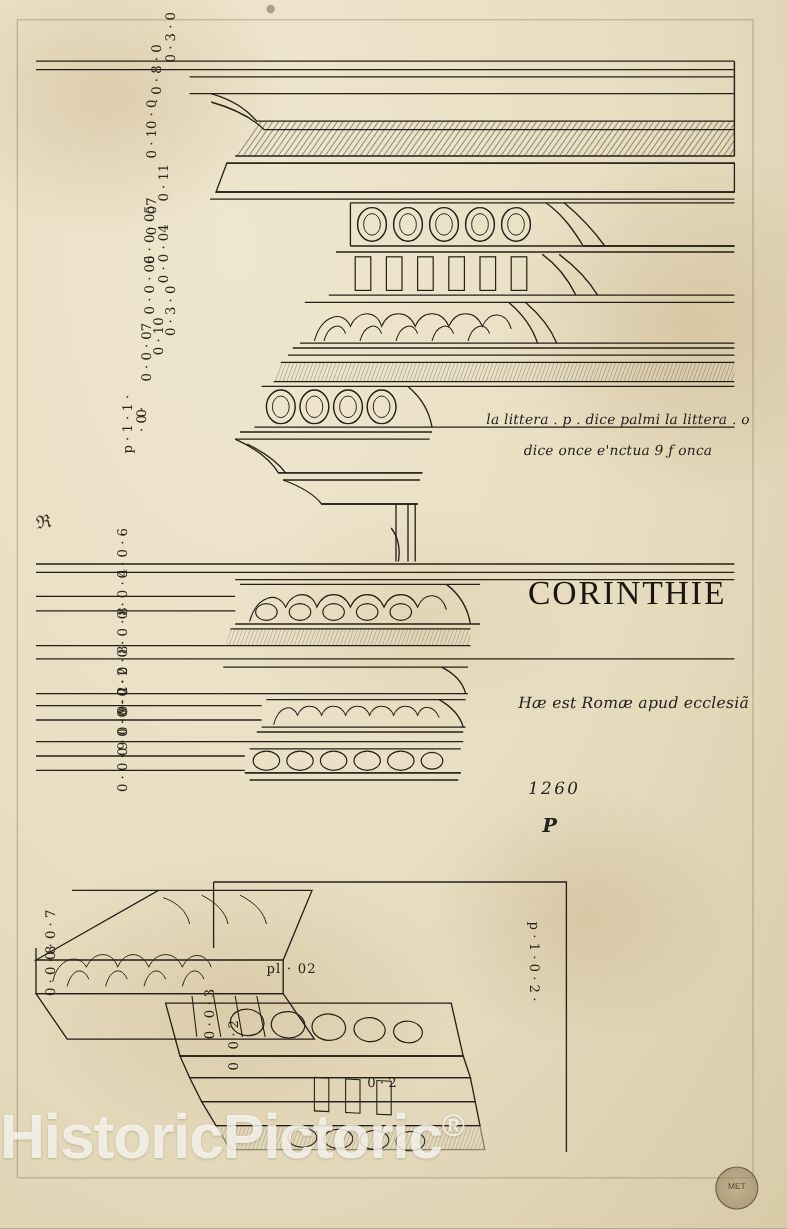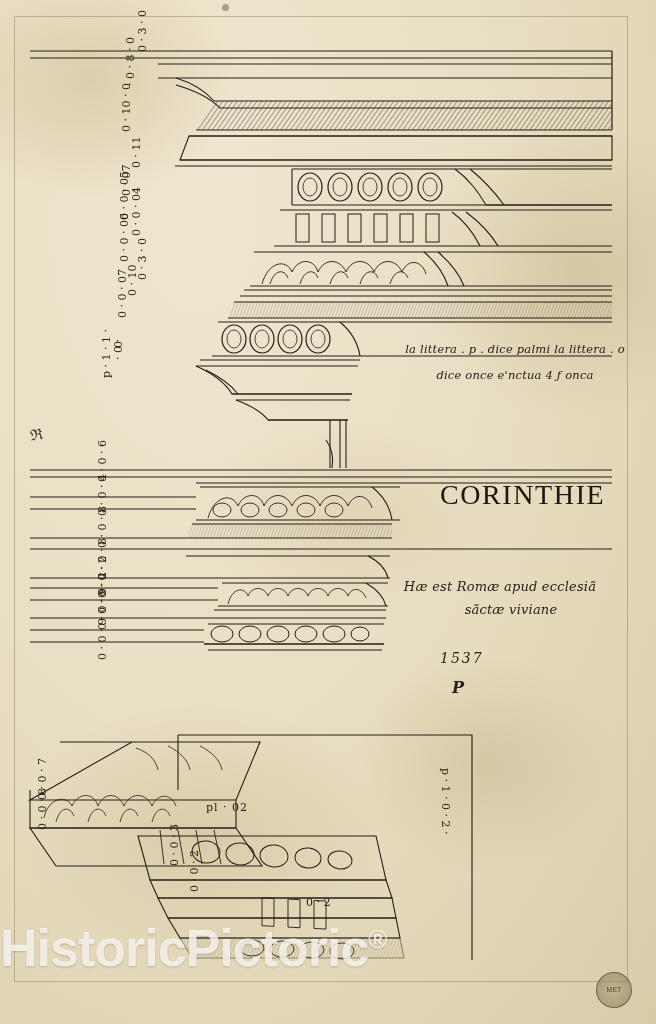--- a/index.html
+++ b/index.html
@@ -71,38 +71,38 @@
     left: 406px; top: 475px;
     font-family: "Liberation Serif", serif;
     font-style: normal;
     font-size: 28px;
     letter-spacing: 1.6px;
     color: #1b1710;
     margin-left: 34px;
   }
 
   #note-roma {
-    left: 380px; top: 578px;
+    left: 408px; top: 578px;
     width: 240px;
     font-size: 13px;
   }
   #note-roma .l2 { margin-left: 22px; margin-top: 4px; }
 
   #note-year {
     left: 440px; top: 648px;
     font-size: 14px;
     letter-spacing: 2px;
   }
   #note-monogram {
     left: 452px; top: 676px;
     font-size: 16px;
     font-weight: bold;
   }
   #note-pl02 {
-    left: 206px; top: 800px;
+    left: 222px; top: 800px;
     font-size: 11px;
     font-style: normal;
     letter-spacing: 1px;
   }
 
   
   .measure {
     position: absolute;
     font-family: "DejaVu Serif", serif;
     font-size: 11px;
@@ -422,31 +422,30 @@
 
   <div class="measure rot90" style="left:36px;  top:800px;">0 · 0 · 7</div>
   <div class="measure rot90" style="left:36px;  top:830px;">0 · 0 · 8</div>
   <div class="measure rot90" style="left:168px; top:866px;">0 · 0 · 3</div>
   <div class="measure rot90" style="left:188px; top:892px;">0 · 0 · 2</div>
   <div class="measure" style="left:306px; top:896px;">0 · 2</div>
   <div class="measure rot90b" style="left:452px; top:768px;">p · 1 · 0 · 2 ·</div>
 
   <div class="hand" id="note-palmi">
     <div class="l1">la littera . p . dice palmi  la littera . o</div>
-    <div class="l2">dice once  e'nctua  4  ƒ onca</div>
+    <div class="l2">dice once  e'nctua  9  ƒ onca</div>
   </div>
 
   <div class="hand" id="title-corinthie">CORINTHIE</div>
 
   <div class="hand" id="note-roma">
     <div class="l1">Hæ est Romæ  apud ecclesiã</div>
-    <div class="l2">sãctæ  viviane</div>
   </div>
 
-  <div class="hand" id="note-year">1537</div>
+  <div class="hand" id="note-year">1260</div>
   <div class="hand" id="note-monogram">P</div>
   <div class="hand" id="note-pl02">pl · 02</div>
 
   <div class="watermark">
     <span>HistoricPictoric</span><span class="reg">®</span>
   </div>
   <div class="seal">MET</div>
 
 </div>
 

